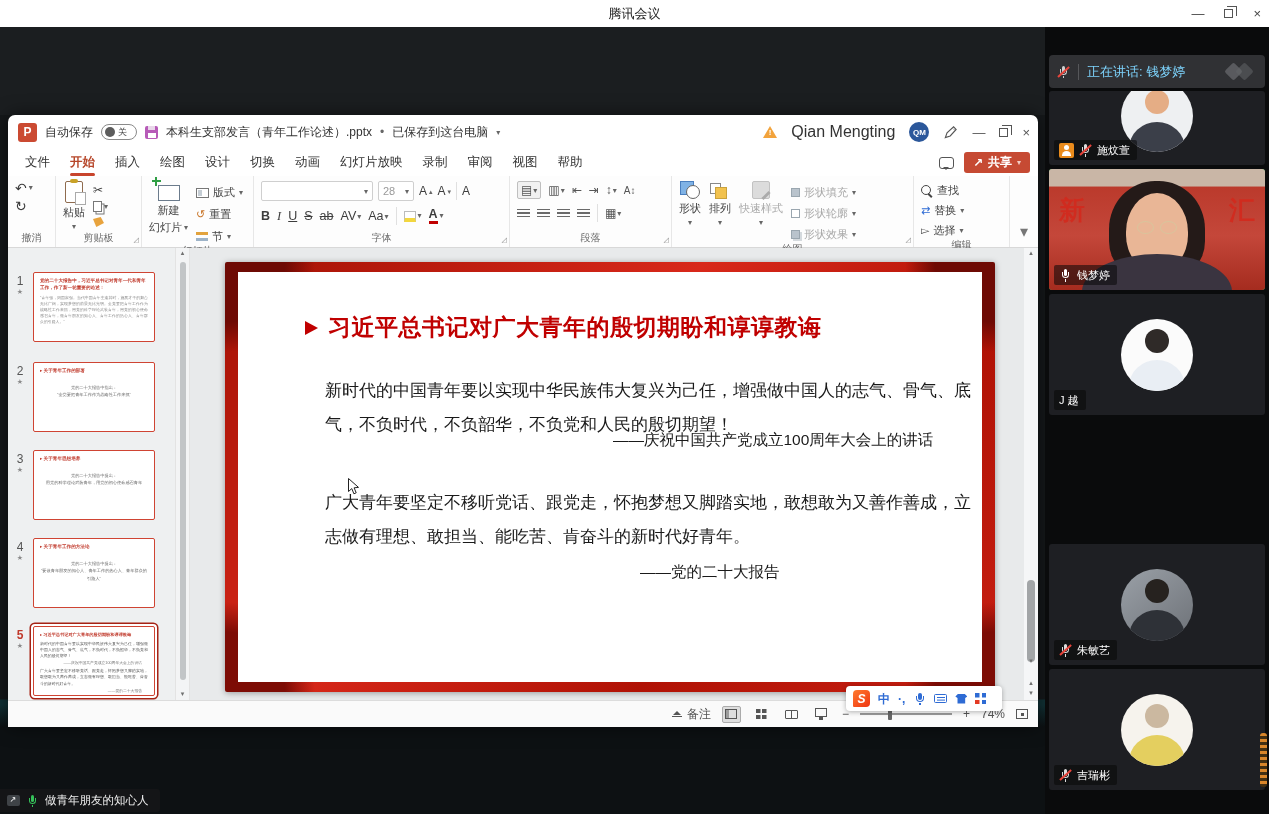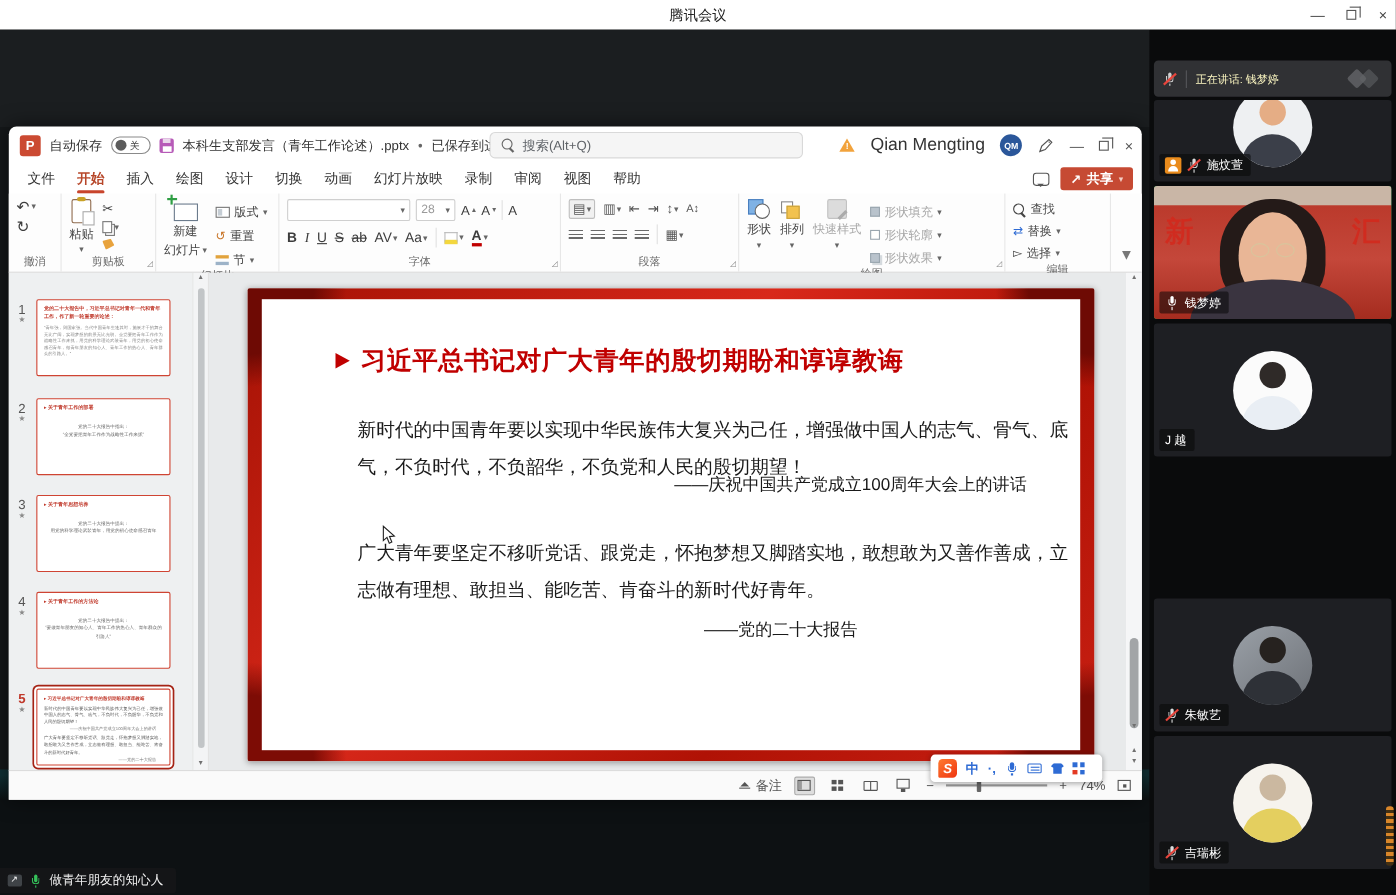--- a/index.html
+++ b/index.html
@@ -176,21 +176,21 @@
   .mic i,.mic u,.mic b{font-style:normal;text-decoration:none}
   .mic i{position:absolute;left:4.6px;top:.5px;width:3.8px;height:7px;border-radius:2px;background:var(--mc)}
   .mic u{position:absolute;left:2.6px;top:3.6px;width:7.6px;height:6px;border:1.2px solid var(--mc);border-top:none;border-radius:0 0 5px 5px}
   .mic b{position:absolute;left:5.9px;bottom:0;width:1.4px;height:2.4px;background:var(--mc)}
   .mic.off::after{content:"";position:absolute;left:-1px;top:5.5px;width:15px;height:1.8px;background:#e8453c;transform:rotate(-42deg)}
 
   
   .sidebar{position:absolute;left:1045px;top:27px;width:224px;height:787px;background:#0a0b0c}
   .speakbar{position:absolute;left:4px;top:28px;width:216px;height:33px;background:#303134;border-radius:4px;display:flex;align-items:center;gap:8px;padding:0 8px}
   .spk-div{width:1px;height:16px;background:#56575a}
-  .spk-txt{font-size:10px;color:#fef9c3;white-space:nowrap}
+  .spk-txt{font-size:13px;color:#7dd3fc;white-space:nowrap}
   .tmlogo{margin-left:auto;position:relative;width:34px;height:18px;opacity:.55}
   .tmlogo::before,.tmlogo::after{content:"";position:absolute;top:2px;width:13px;height:13px;background:#8d9094;transform:rotate(45deg);border-radius:2px}
   .tmlogo::before{left:4px;opacity:.8}.tmlogo::after{left:15px;opacity:.55}
   .tile{position:absolute;left:4px;width:216px;background:#1e1f23;border-radius:3px;overflow:hidden}
   .tile.speaking{box-shadow:inset 0 0 0 2px #2eb150}
   .ava{position:absolute;left:50%;top:50%;transform:translate(-50%,-50%);width:72px;height:72px;border-radius:50%;overflow:hidden}
   .ava::before{content:"";position:absolute;left:50%;top:14%;transform:translateX(-50%);width:24px;height:24px;border-radius:50%;background:var(--head,#caa)}
   .ava::after{content:"";position:absolute;left:50%;bottom:-16%;transform:translateX(-50%);width:56px;height:42px;border-radius:55% 55% 0 0/70% 70% 0 0;background:var(--body,#445)}
   .av1{background:#eef0f2;--head:#e5ad85;--body:#3b3f49}
   .av3{background:#fbfbfb;--head:#2f2a28;--body:#e9eef4}
@@ -241,24 +241,20 @@
         <span>自动保存</span>
         <span class="tog">
           <span class="knob"></span>
           <span class="togtxt">关</span>
         </span>
         <span class="save"></span>
         <span class="fname">本科生支部发言（青年工作论述）.pptx</span>
         <span class="fsep">•</span>
         <span class="fname">已保存到这台电脑</span>
         <span class="car">▾</span>
-        <div class="searchbox">
-          <span class="lens"></span>
-          <span>搜索(Alt+Q)</span>
-        </div>
         <div class="tbr">
           <span class="warn"></span>
           <span class="uname">Qian Mengting</span>
           <span class="qm">QM</span>
           <svg width="15" height="15" viewBox="0 0 16 16">
               <path d="M2.5 13.5l1.8-5.2 7-6.3 2.7 2.7-6.3 7-5.2 1.8z" fill="none" stroke="#555" stroke-width="1.2"></path>
               <path d="M12 5l-1-1" stroke="#555"></path>
             </svg>
           <span class="wbtn">—</span>
           <span class="resto"></span>

